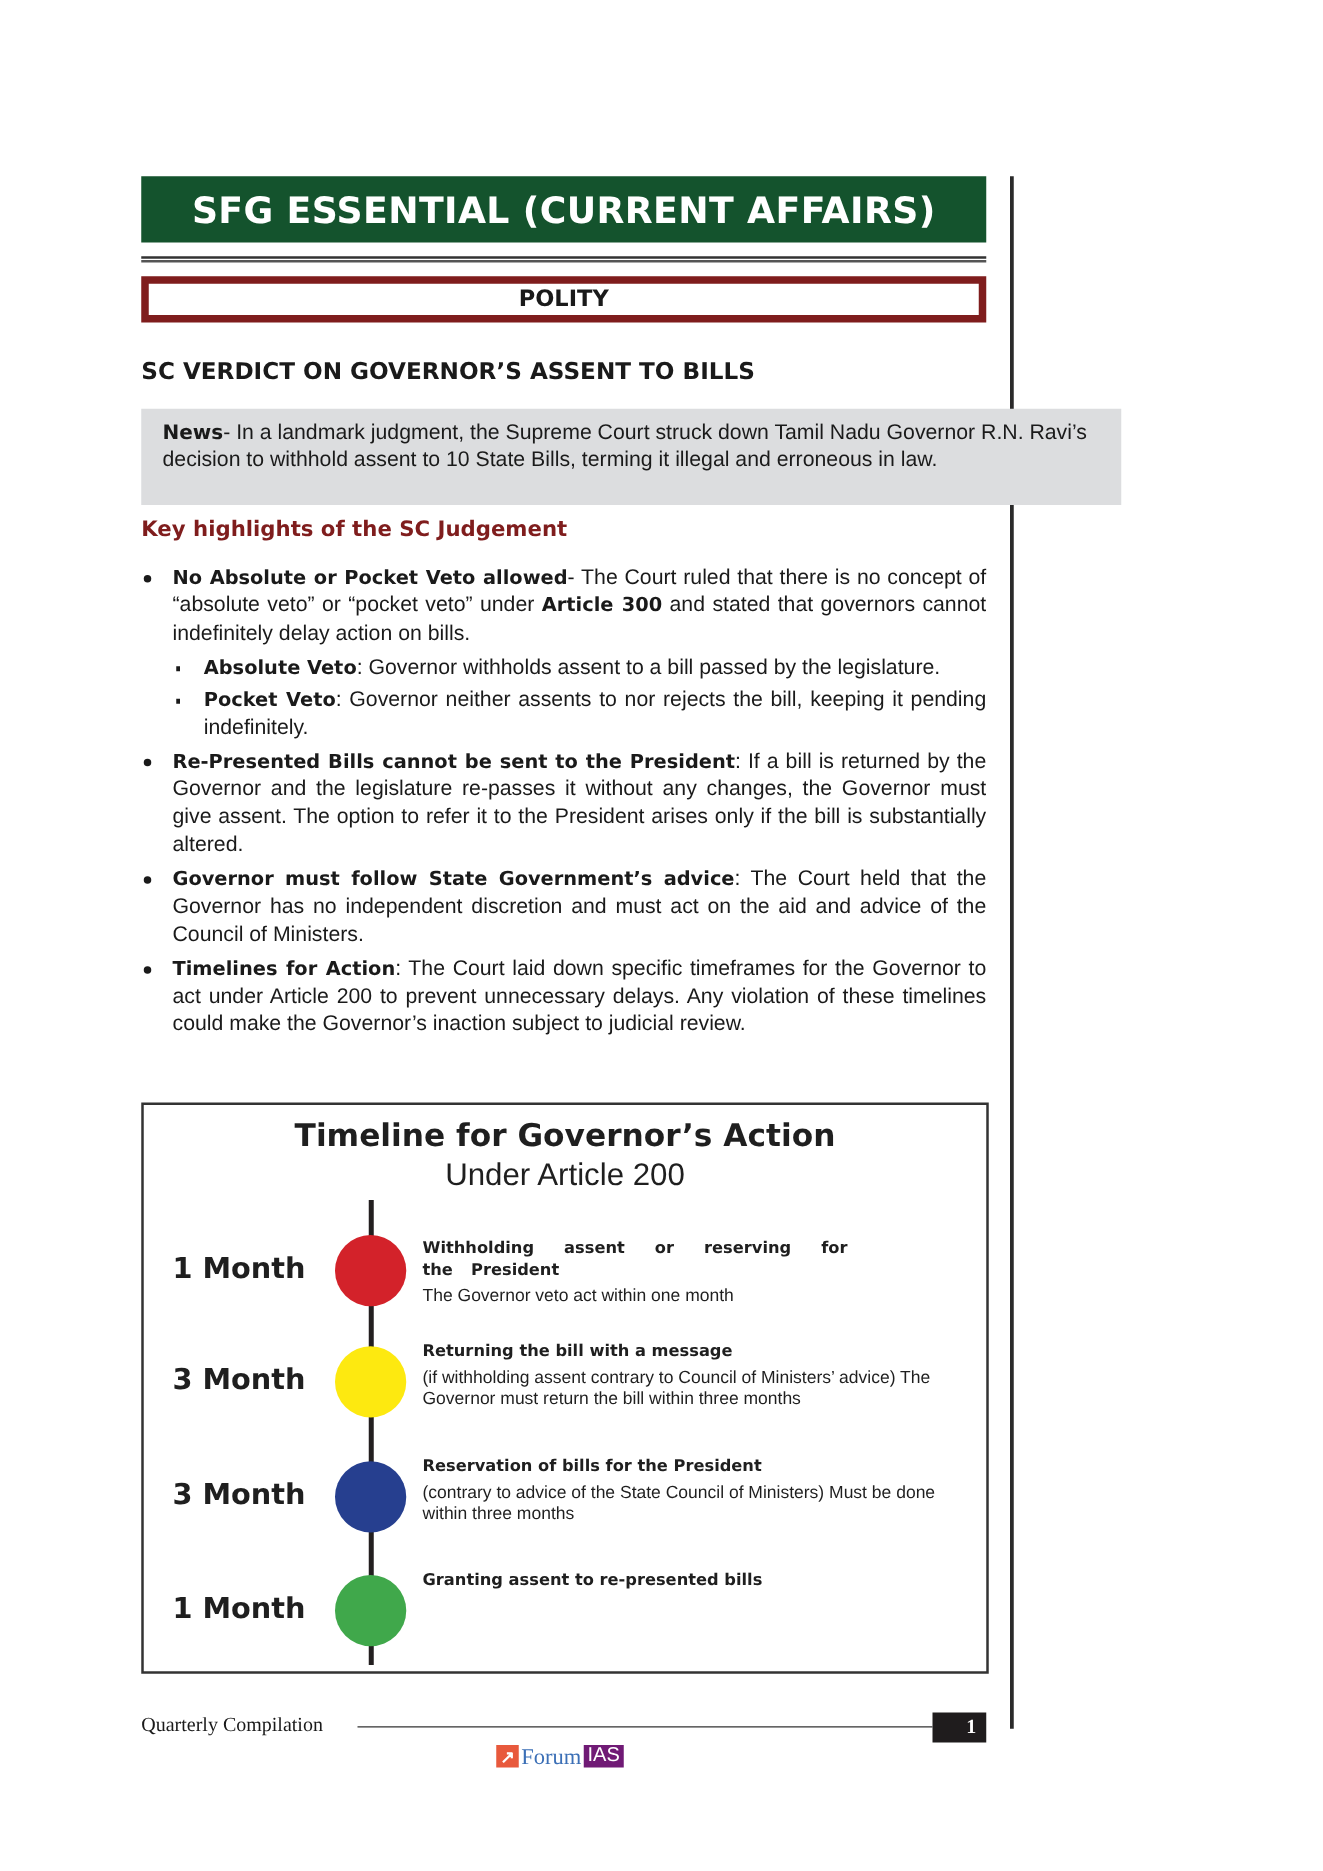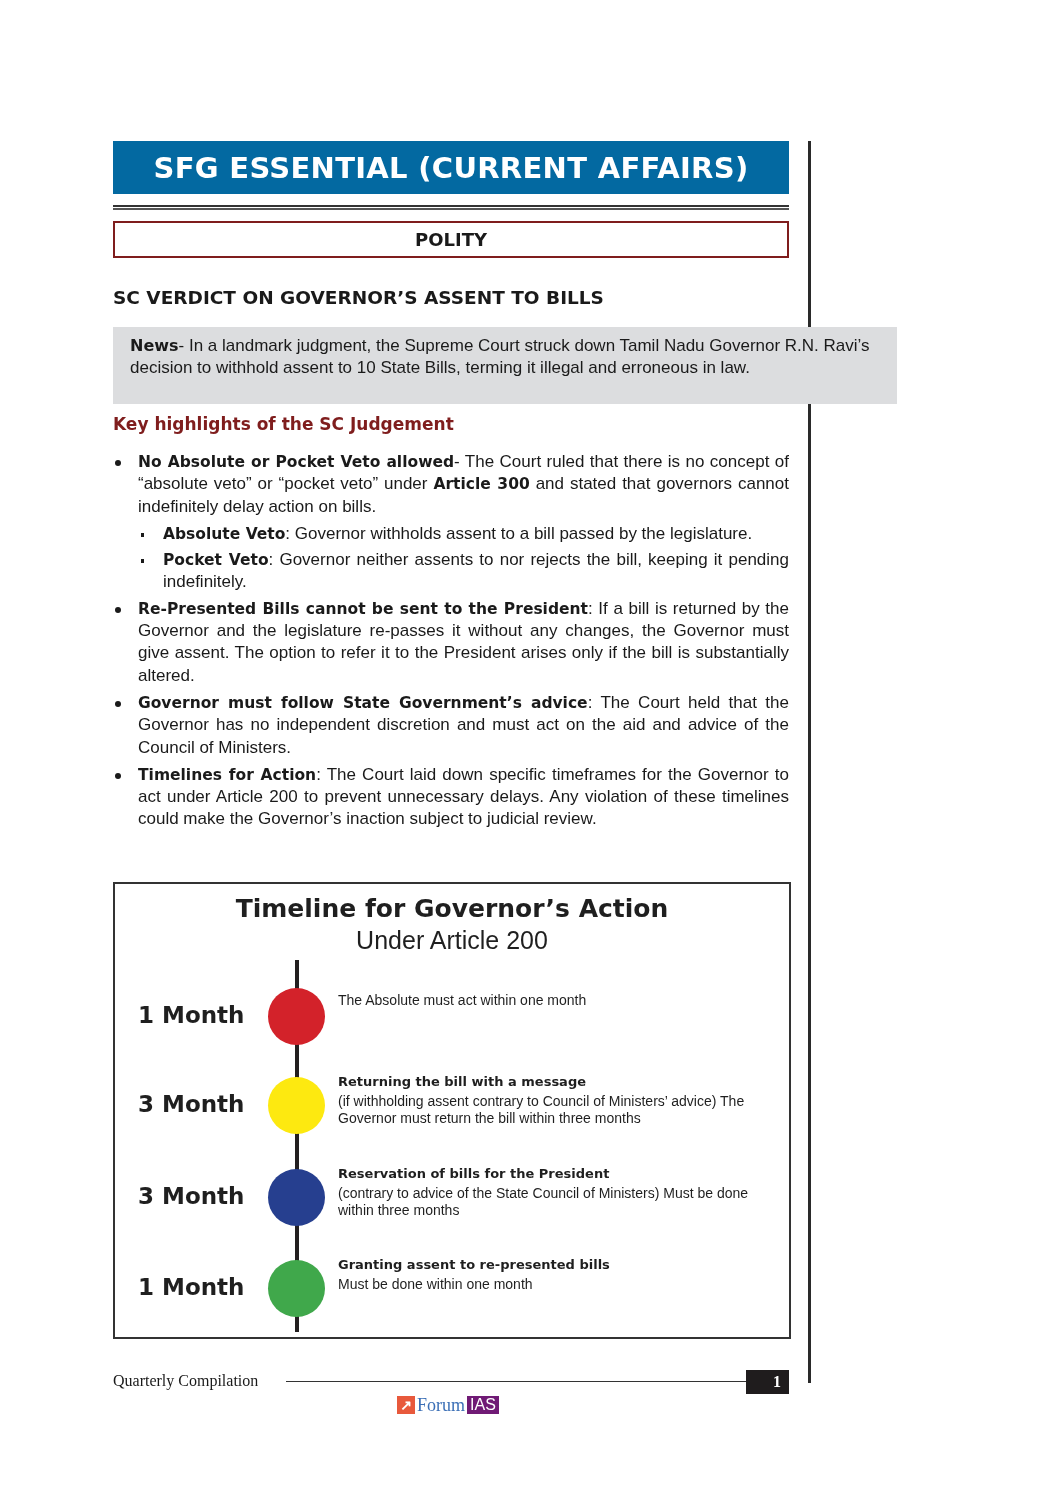--- a/index.html
+++ b/index.html
@@ -3,30 +3,30 @@
   <meta charset="utf-8">
   <style>
     * { box-sizing: border-box; margin: 0; padding: 0; }
     html, body { width: 1058px; height: 1497px; background: #ffffff; }
     body { position: relative; font-family: "Liberation Sans", sans-serif; color: #1a1a1a; overflow: hidden; }
 
     .right-rule { position: absolute; left: 808px; top: 141px; width: 3px; height: 1242px; background: #2a2a2a; }
 
     .banner {
       position: absolute; left: 113px; top: 141px; width: 676px; height: 53px;
-      background: #0369a1; color: #ffffff;
+      background: #14532d; color: #ffffff;
       font-family: "DejaVu Sans", sans-serif; font-weight: bold; font-size: 29px;
       display: flex; align-items: center; justify-content: center; letter-spacing: 0.3px;
     }
     .double-rule-1 { position: absolute; left: 113px; top: 205px; width: 676px; height: 2px; background: #333; }
     .double-rule-2 { position: absolute; left: 113px; top: 208px; width: 676px; height: 2px; background: #555; }
 
     .section-box {
       position: absolute; left: 113px; top: 221px; width: 676px; height: 37px;
-      border: 2px solid #7f1d1d; display: flex; align-items: center; justify-content: center;
+      border: 6px solid #7f1d1d; display: flex; align-items: center; justify-content: center;
       font-family: "DejaVu Sans", sans-serif; font-weight: bold; font-size: 18px; color: #1a1a1a;
     }
 
     .article-title {
       position: absolute; left: 113px; top: 287px; width: 676px;
       font-family: "DejaVu Sans", sans-serif; font-weight: bold; font-size: 18.5px; color: #1a1a1a;
     }
 
     .news-box {
       position: absolute; left: 113px; top: 327px; width: 784px; height: 77px;
@@ -123,21 +123,22 @@
 
 <div class="timeline-box">
   <div class="tl-title">Timeline for Governor’s Action</div>
   <div class="tl-subtitle">Under Article 200</div>
   <div class="tl-line"></div>
 
   <div class="tl-item" style="top:104px;">
     <div class="tl-month">1 Month</div>
     <div class="tl-circle" style="background:#d3222a;"></div>
     <div class="tl-text">
-      <div class="tl-desc">The Absolute must act within one month</div>
+      <div class="tl-head just">Withholding assent or reserving for the President</div>
+      <div class="tl-desc">The Governor veto act within one month</div>
     </div>
   </div>
 
   <div class="tl-item" style="top:193px;">
     <div class="tl-month">3 Month</div>
     <div class="tl-circle" style="background:#fde910;"></div>
     <div class="tl-text" style="top:-4px;">
       <div class="tl-head">Returning the bill with a message</div>
       <div class="tl-desc" style="width:440px;">(if withholding assent contrary to Council of Ministers’ advice) The Governor must return the bill within three months</div>
     </div>
@@ -150,21 +151,20 @@
       <div class="tl-head">Reservation of bills for the President</div>
       <div class="tl-desc" style="width:440px;">(contrary to advice of the State Council of Ministers) Must be done within three months</div>
     </div>
   </div>
 
   <div class="tl-item" style="top:376px;">
     <div class="tl-month">1 Month</div>
     <div class="tl-circle" style="background:#40a84b;"></div>
     <div class="tl-text" style="top:-4px;">
       <div class="tl-head">Granting assent to re-presented bills</div>
-      <div class="tl-desc">Must be done within one month</div>
     </div>
   </div>
 </div>
 
 <div class="footer-label">Quarterly Compilation</div>
 <div class="footer-line"></div>
 <div class="page-num">
   <span>1</span>
 </div>
 

